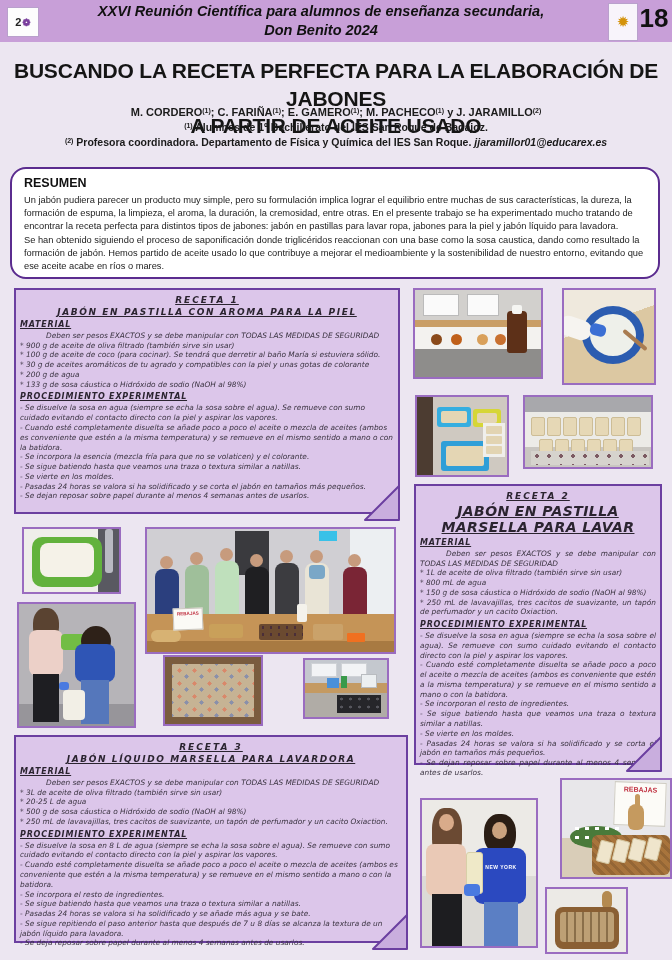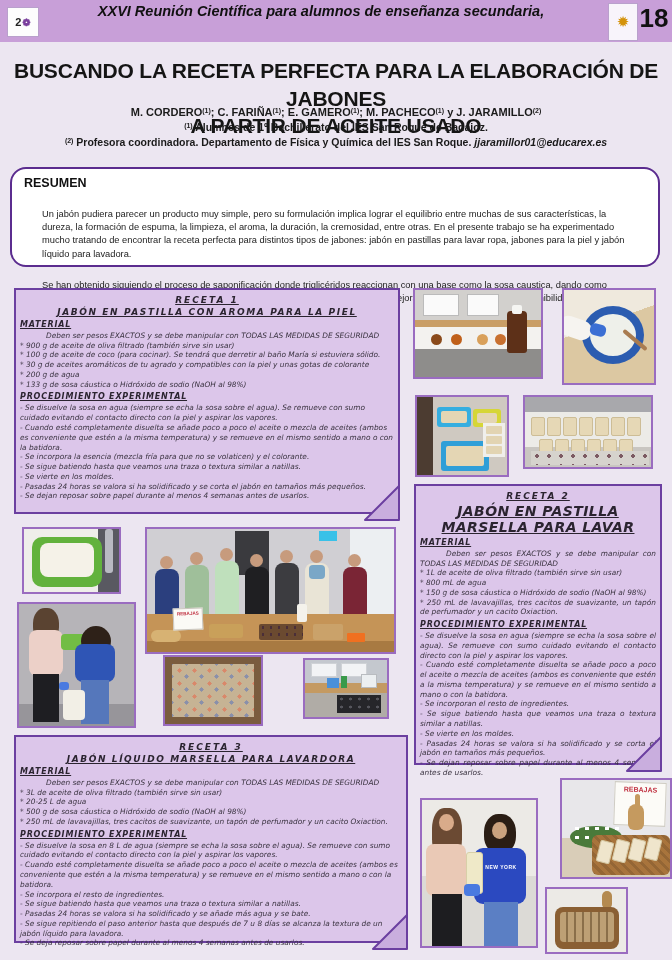--- a/index.html
+++ b/index.html
@@ -18,23 +18,23 @@
 
   
   .main-title{position:absolute;left:0;top:49px;width:672px;text-align:center;font-weight:bold;color:#151515;font-size:21px;letter-spacing:-.2px;line-height:1.32;margin-top:8px;}
   .authors{position:absolute;left:0;top:106px;width:672px;text-align:center;font-size:11px;font-weight:bold;color:#1a1a1a;}
   .affil1{position:absolute;left:0;top:121px;width:672px;text-align:center;font-size:10.5px;font-weight:bold;color:#1a1a1a;}
   .affil2{position:absolute;left:0;top:136px;width:672px;text-align:center;font-size:10.5px;font-weight:bold;color:#1a1a1a;}
   .sup{font-size:7px;position:relative;top:-3.5px;}
   .email{font-style:italic;}
 
   
-  .resumen{position:absolute;left:10px;top:167px;width:650px;height:100px;background:#ffffff;border:2.5px solid #5b2c8f;border-radius:16px;box-sizing:border-box;padding:7px 12px 4px 12px;}
+  .resumen{position:absolute;left:10px;top:167px;width:650px;height:112px;background:#ffffff;border:2.5px solid #5b2c8f;border-radius:16px;box-sizing:border-box;padding:7px 12px 4px 12px;}
   .resumen h2{margin:0 0 4px 0;font-size:12.5px;color:#111;}
-  .resumen p{margin:18px;font-size:9.3px;line-height:1.42;color:#222;}
+  .resumen p{margin:0;font-size:9.3px;line-height:1.42;color:#222;}
   .kw{font-size:9.3px;line-height:1.42;color:#222;}
   .kw b{font-weight:bold;}
 
   
   .recipe{position:absolute;background:#dcc6ea;border:2px solid #6b3fa0;box-sizing:border-box;padding:5px 4px;font-family:"DejaVu Sans",cursive;font-style:italic;color:#3a3340;}
   .r1{left:14px;top:288px;width:386px;height:226px;}
   .r2{left:414px;top:484px;width:248px;height:281px;}
   .r3{left:14px;top:735px;width:394px;height:208px;}
   .recipe-title{text-align:center;font-weight:bold;text-decoration:underline;letter-spacing:2px;font-size:9px;color:#2b2430;margin-bottom:2px;}
   .recipe-subtitle{text-align:center;font-weight:bold;text-decoration:underline;letter-spacing:1.6px;font-size:9px;color:#2b2430;margin-bottom:3px;}
@@ -169,20 +169,21 @@
 
 <div class="poster">
 
   <div class="header">
     <div class="logo-left">
       <span class="n2">2</span>
       <span class="thistle">❁</span>
     </div>
     <div class="header-title">
       <div>XXVI Reunión Científica para alumnos de enseñanza secundaria,</div>
+      <div>Don Benito 2024</div>
     </div>
     <div class="logo-right">
       <span class="sun">✹</span>
     </div>
     <div class="poster-number">18</div>
   </div>
 
   <div class="main-title">
     <div>BUSCANDO LA RECETA PERFECTA PARA LA ELABORACIÓN DE JABONES</div>
     <div>A PARTIR DE ACEITE USADO</div>

